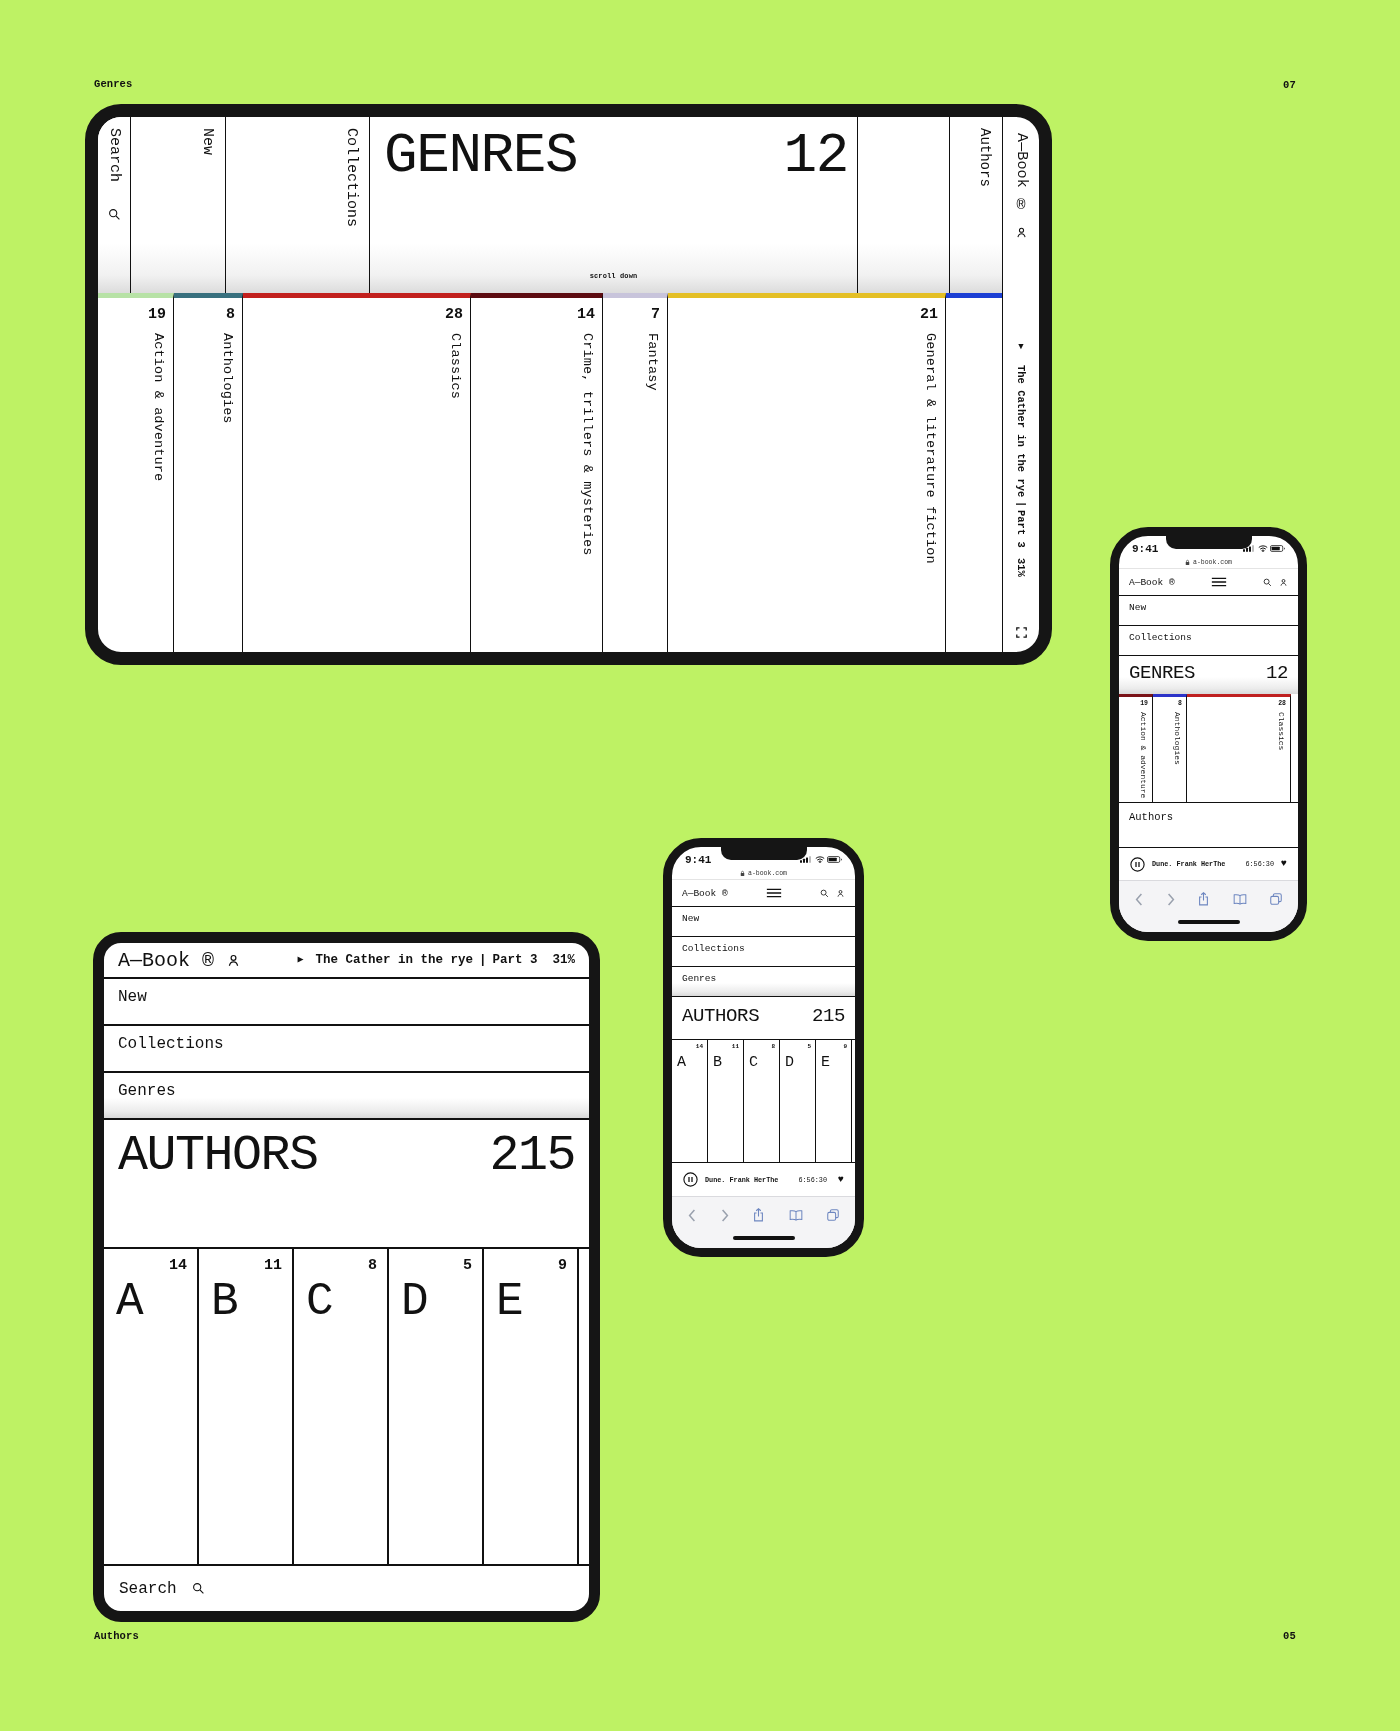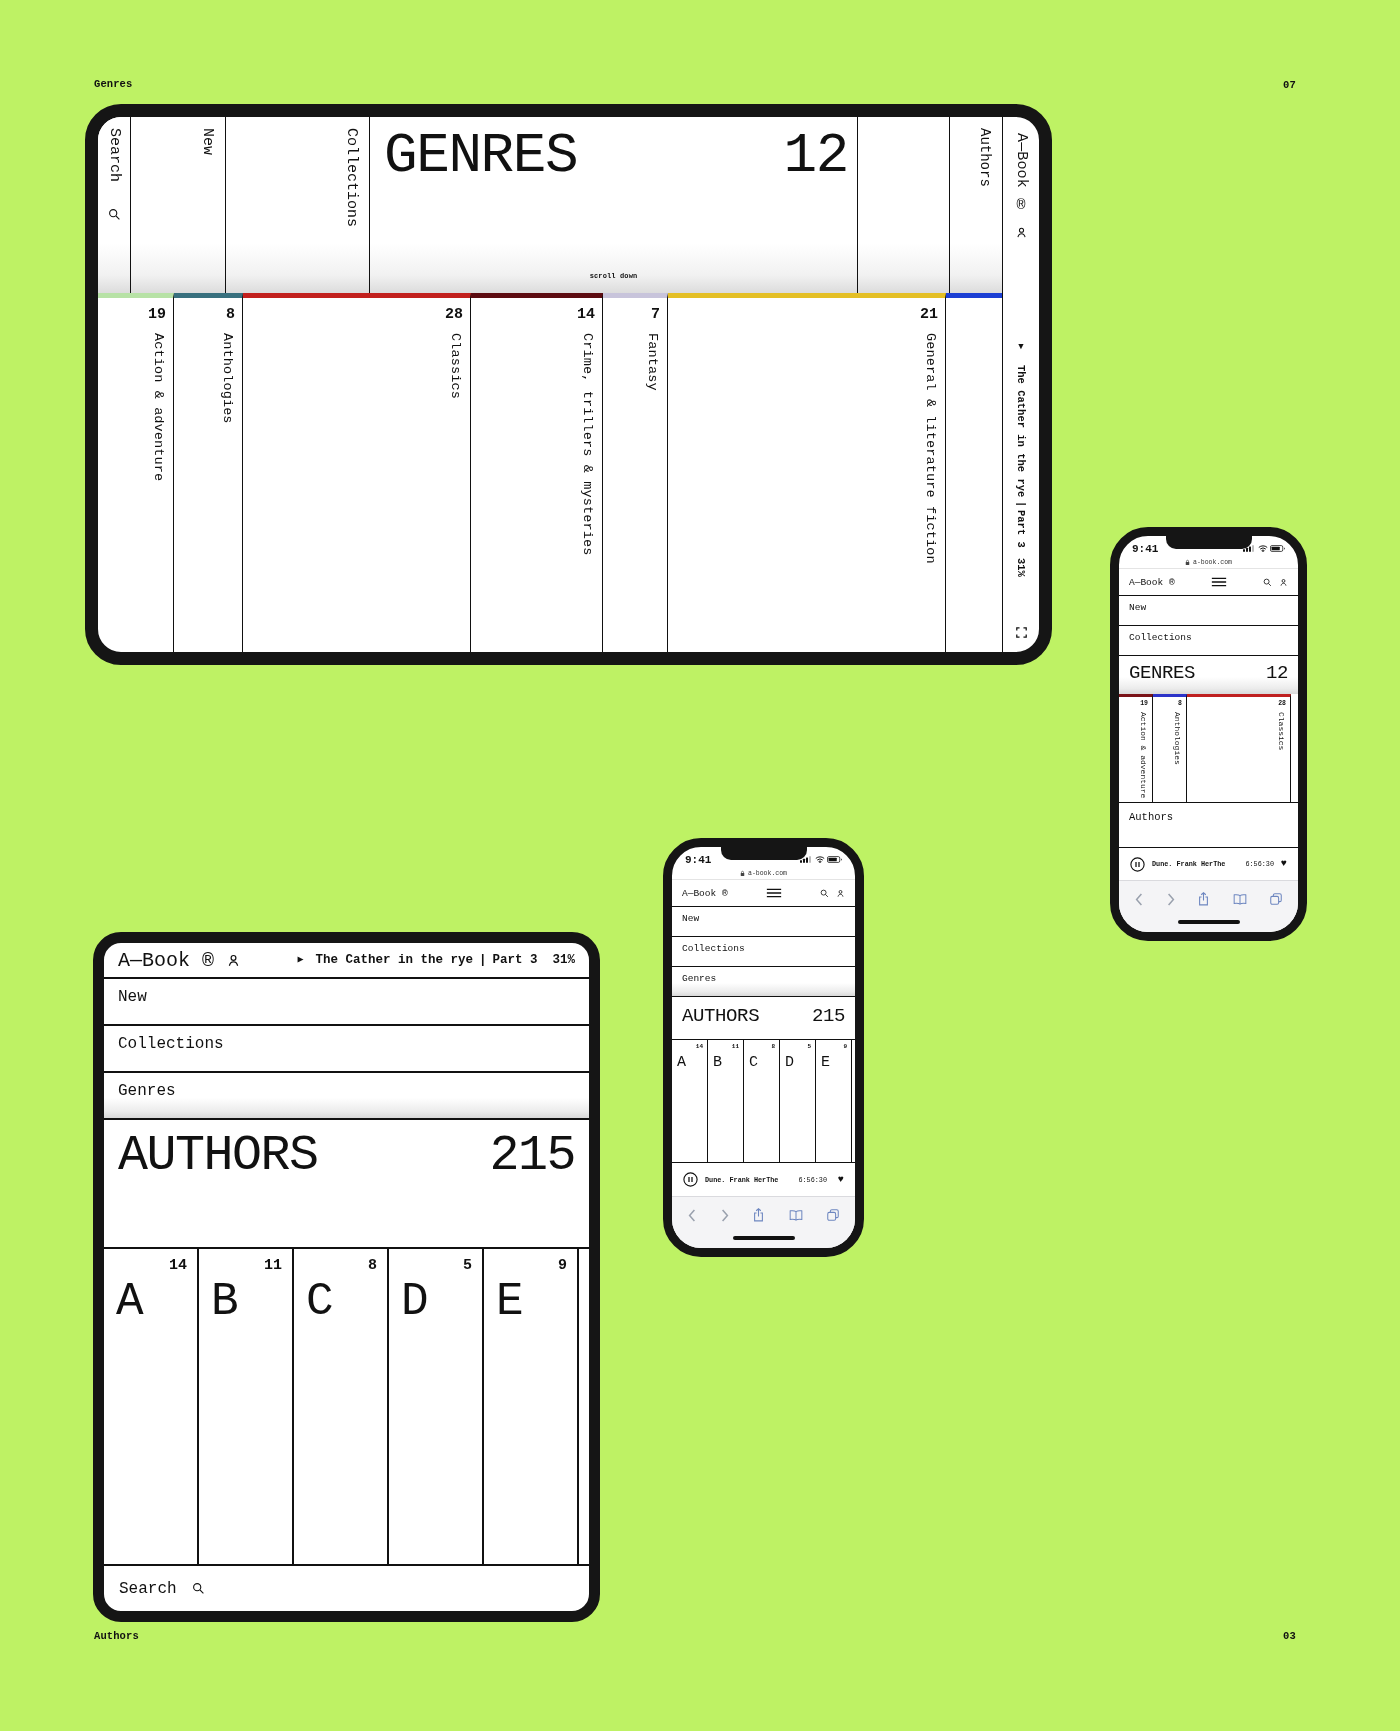--- a/index.html
+++ b/index.html
@@ -122,21 +122,21 @@
             padding:0 15px;font-size:16px}
 </style>
 </head>
 <body>
 
 <div class="canvas">
 
   <div class="corner c-tl">Genres</div>
   <div class="corner c-tr">07</div>
   <div class="corner c-bl">Authors</div>
-  <div class="corner c-br">03</div>
+  <div class="corner c-br">05</div>
 
   <div class="desktop">
     <div class="d-main">
       <div class="d-header">
         <div class="d-col d-search">
           <span class="vt">Search</span>
           <svg width="13" height="13" viewBox="0 0 20 20">
               <circle cx="8" cy="8" r="5.5" fill="none" stroke="#111" stroke-width="1.7"></circle>
               <line x1="12.2" y1="12.2" x2="17.5" y2="17.5" stroke="#111" stroke-width="1.7"></line>
             </svg>

